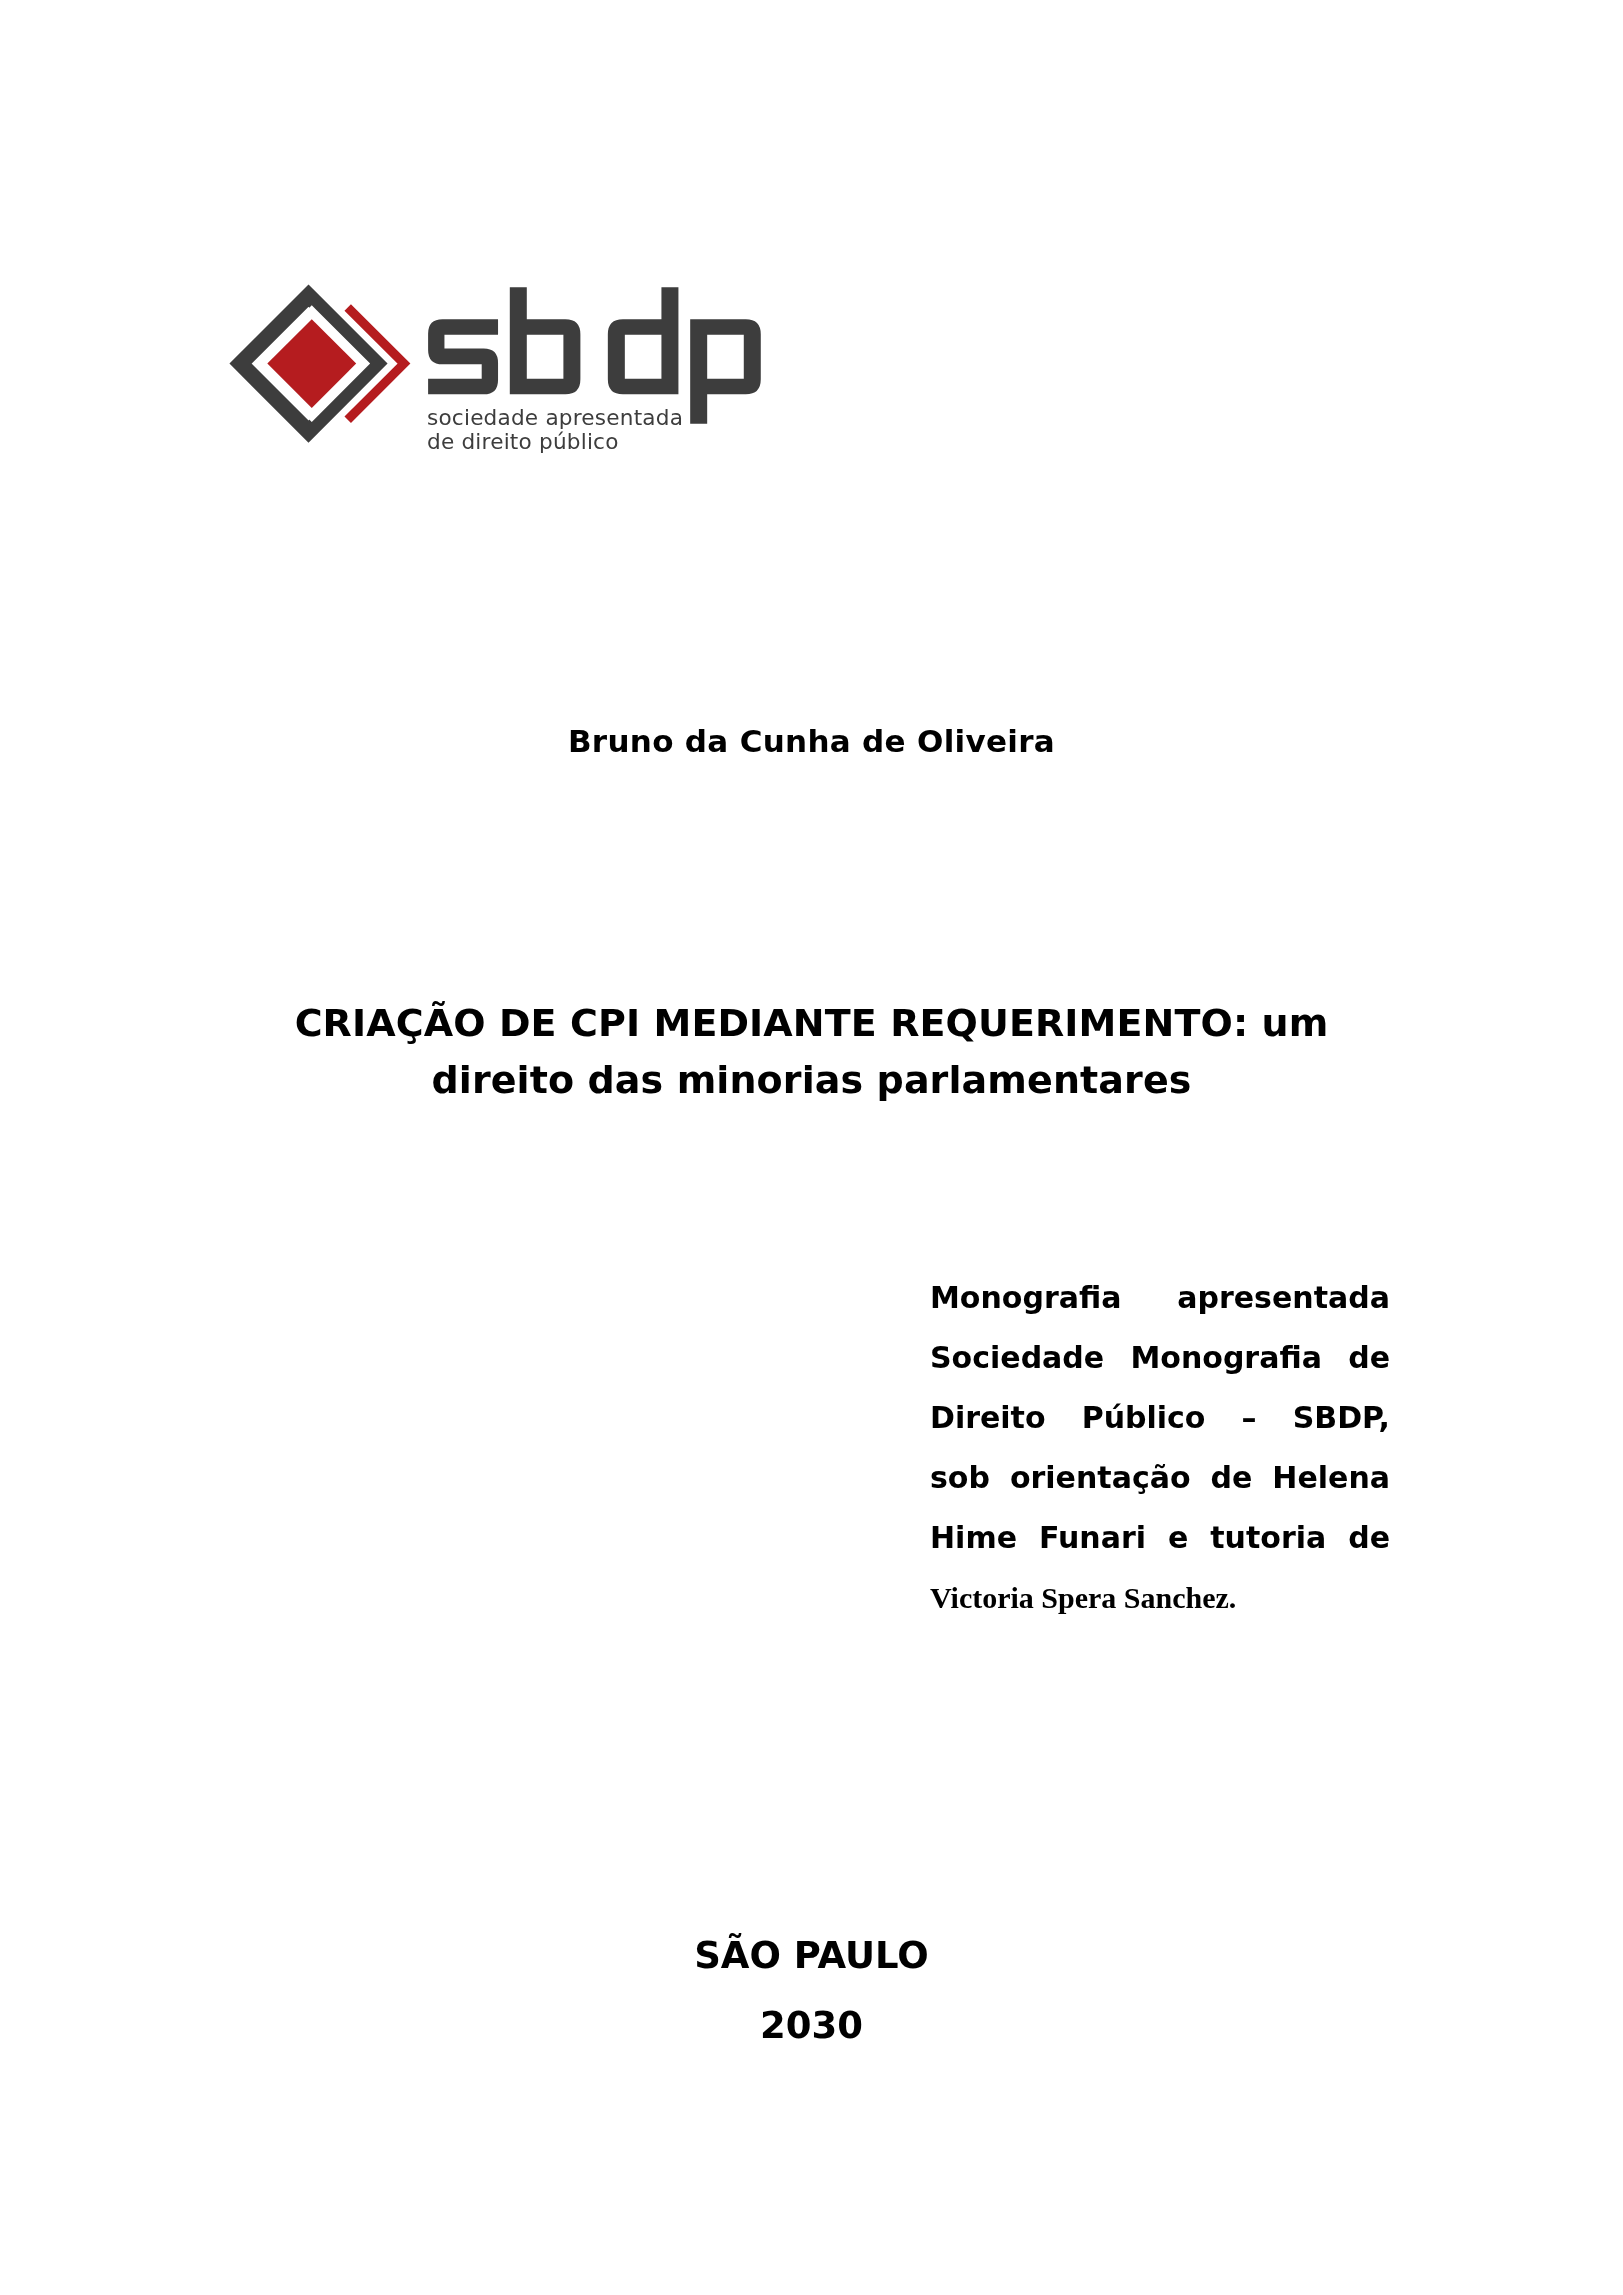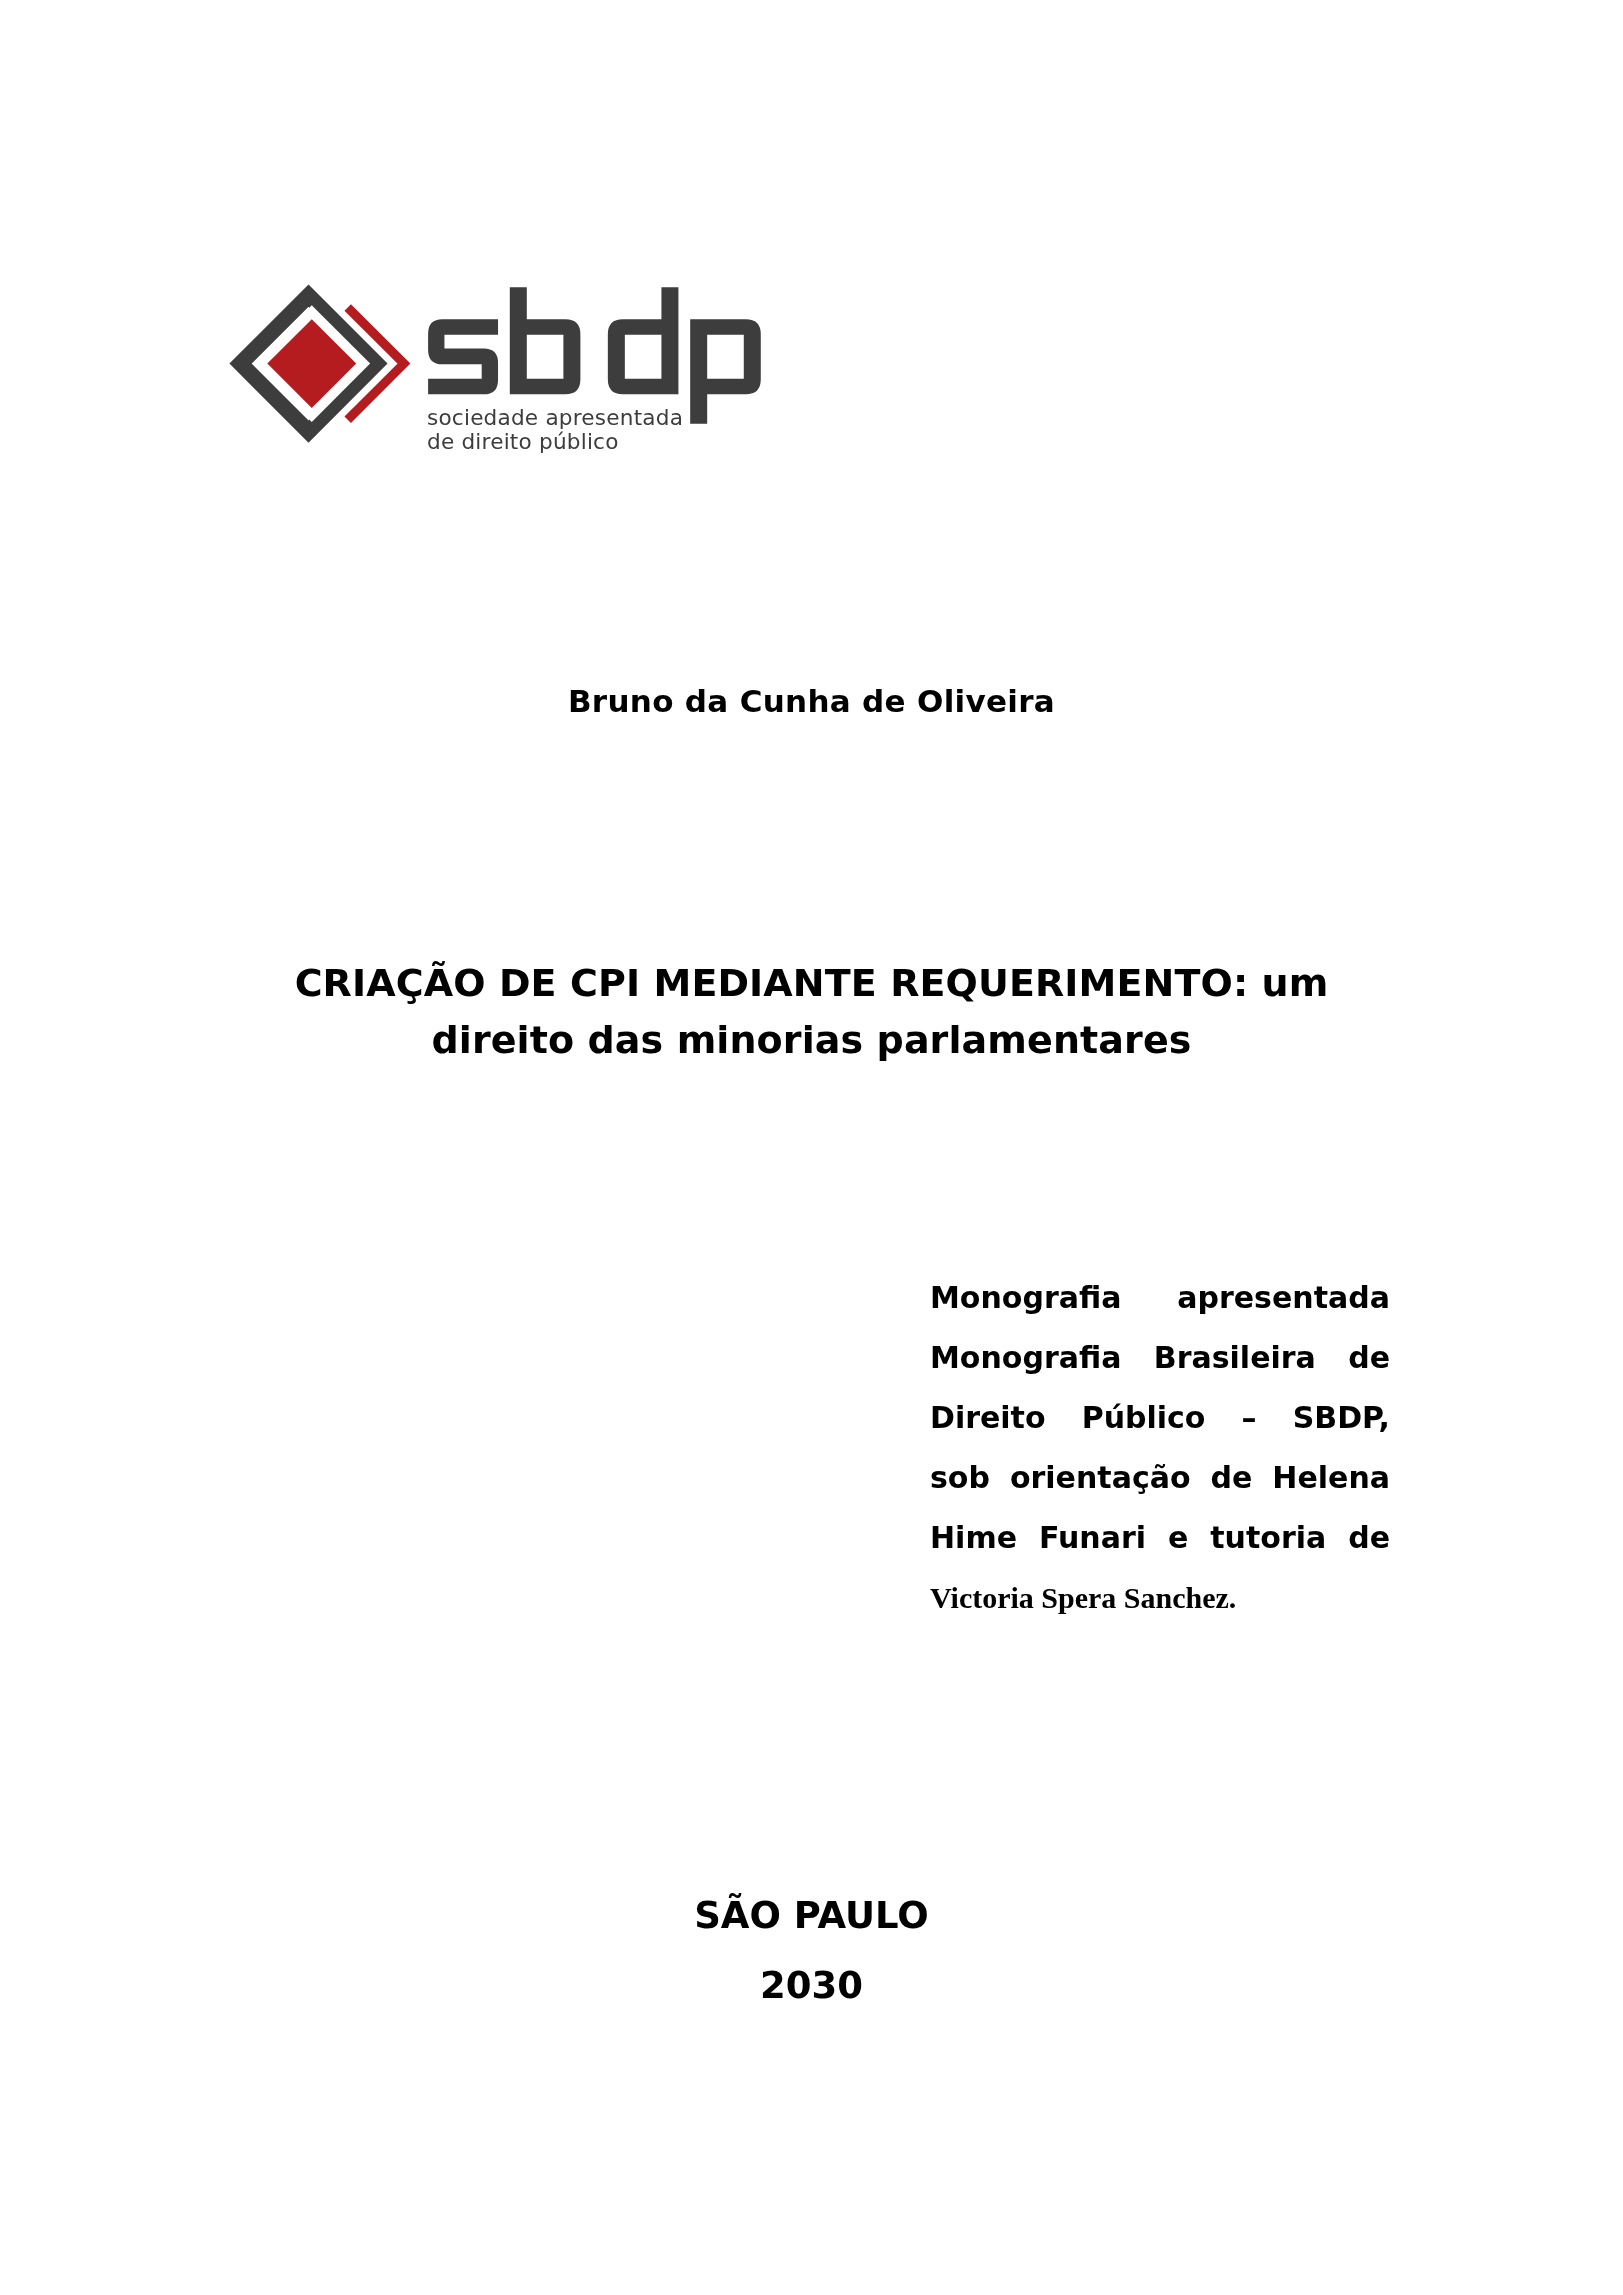--- a/index.html
+++ b/index.html
@@ -45,20 +45,21 @@
   .logo-subtitle span { display: block; }
 
   
   .center-line {
     position: absolute;
     left: 0;
     width: 1623px;
     text-align: center;
     font-weight: bold;
     white-space: nowrap;
+    margin-top: 40px;
   }
   .author {
     top: 683px;
     font-size: 31px;
     line-height: 37px;
     letter-spacing: 0.3px;
   }
   .title-line {
     font-size: 38px;
     line-height: 46px;
@@ -134,21 +135,21 @@
     </div>
   </div>
 
   <div class="center-line author">Bruno da Cunha de Oliveira</div>
 
   <div class="center-line title-line title-1">CRIAÇÃO DE CPI MEDIANTE REQUERIMENTO: um</div>
   <div class="center-line title-line title-2">direito das minorias parlamentares</div>
 
   <div class="monograph">
     <span class="mline">Monografia apresentada</span>
-    <span class="mline">Monografia Brasileira de</span>
+    <span class="mline">Sociedade Monografia de</span>
     <span class="mline">Direito Público – SBDP,</span>
     <span class="mline">sob orientação de Helena</span>
     <span class="mline">Hime Funari e tutoria de</span>
     <span class="mline last">Victoria Spera Sanchez.</span>
   </div>
 
   <div class="center-line city">SÃO PAULO</div>
   <div class="center-line year">2030</div>
 
 </div>

